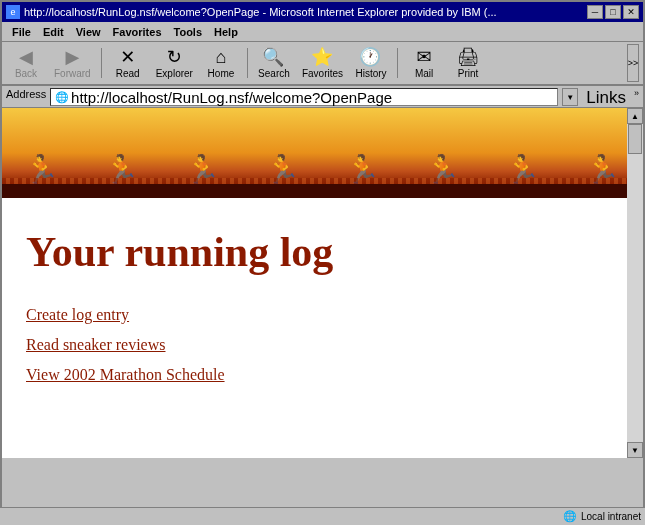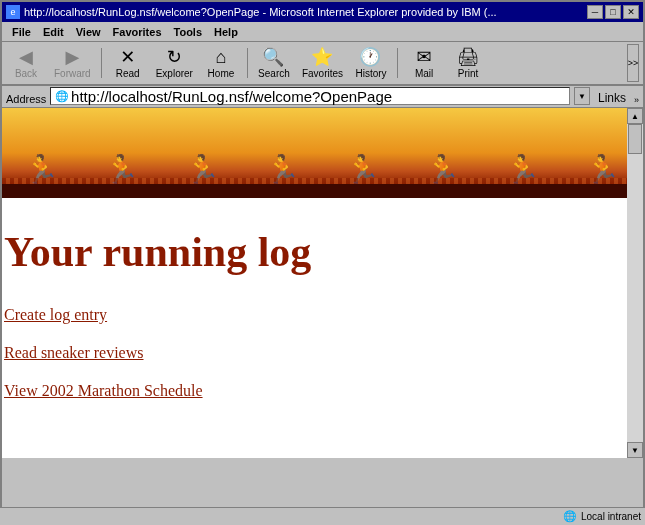--- a/index.html
+++ b/index.html
@@ -123,21 +123,21 @@
       font-size: 9px;
       display: flex;
       align-items: center;
       justify-content: center;
     }
 
     
     .address-bar {
       background: #c0c0c0;
       display: flex;
-      align-items: flex-end;
+      align-items: flex-start;
       height: 22px;
       padding: 2px 4px;
       border-bottom: 1px solid #808080;
       font-size: 11px;
       gap: 4px;
     }
     .address-label {
       font-size: 11px;
       color: #000;
       white-space: nowrap;
@@ -168,21 +168,21 @@
       height: 18px;
       background: #c0c0c0;
       border: 1px solid #808080;
       display: flex;
       align-items: center;
       justify-content: center;
       cursor: pointer;
       font-size: 8px;
     }
     .links-btn {
-      font-size: 12px;
+      font-size: 17px;
       padding: 0 4px;
       cursor: pointer;
       white-space: nowrap;
     }
     .links-chevron {
       font-size: 9px;
     }
 
     
     .browser-content {
@@ -232,34 +232,34 @@
       background: repeating-linear-gradient(
         90deg,
         #8b2000 0px, #8b2000 4px,
         #c0501a 4px, #c0501a 8px
       );
       opacity: 0.6;
     }
 
     
     .page-content {
-      padding: 20px 2px;
+      padding: 20px 24px;
     }
     .page-title {
       font-size: 42px;
       color: #8b1a00;
       font-weight: bold;
       font-family: serif;
       margin-bottom: 30px;
       margin-top: 10px;
     }
     .nav-links {
       display: flex;
       flex-direction: column;
-      gap: 20px;
+      gap: 12px;
     }
     .nav-link {
       color: #8b1a00;
       text-decoration: underline;
       font-size: 16px;
       cursor: pointer;
       font-family: serif;
     }
 
     

